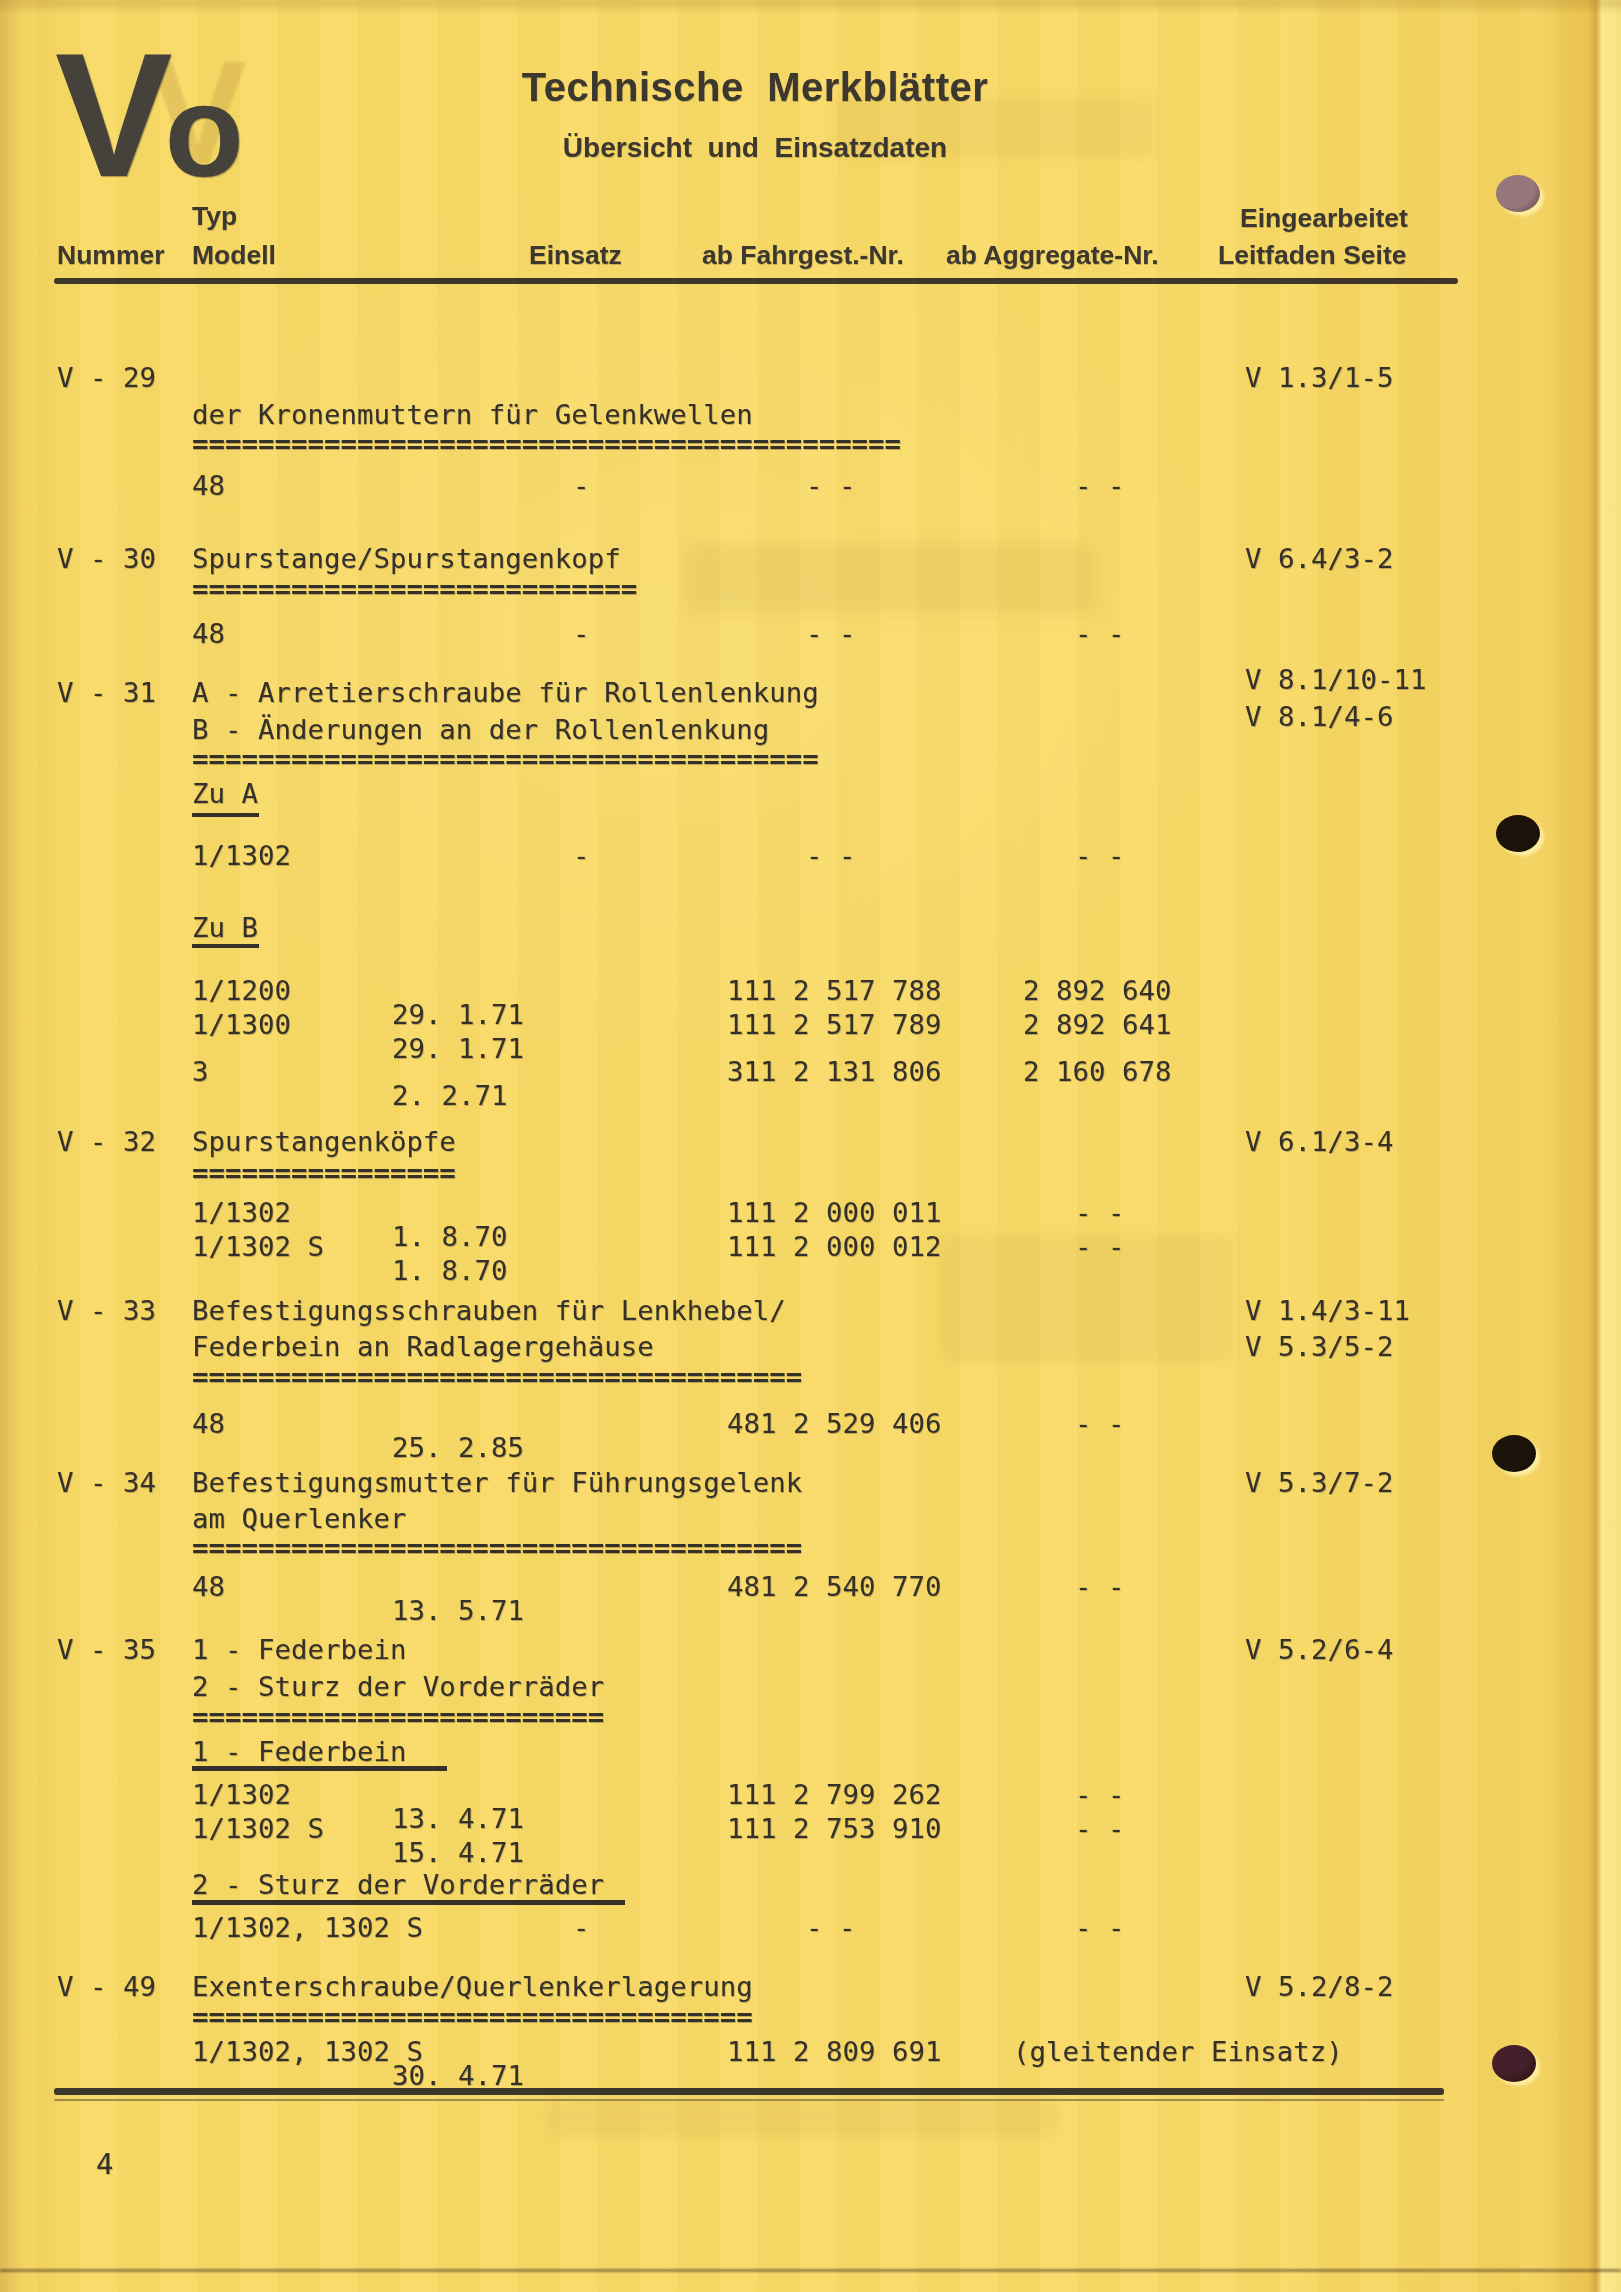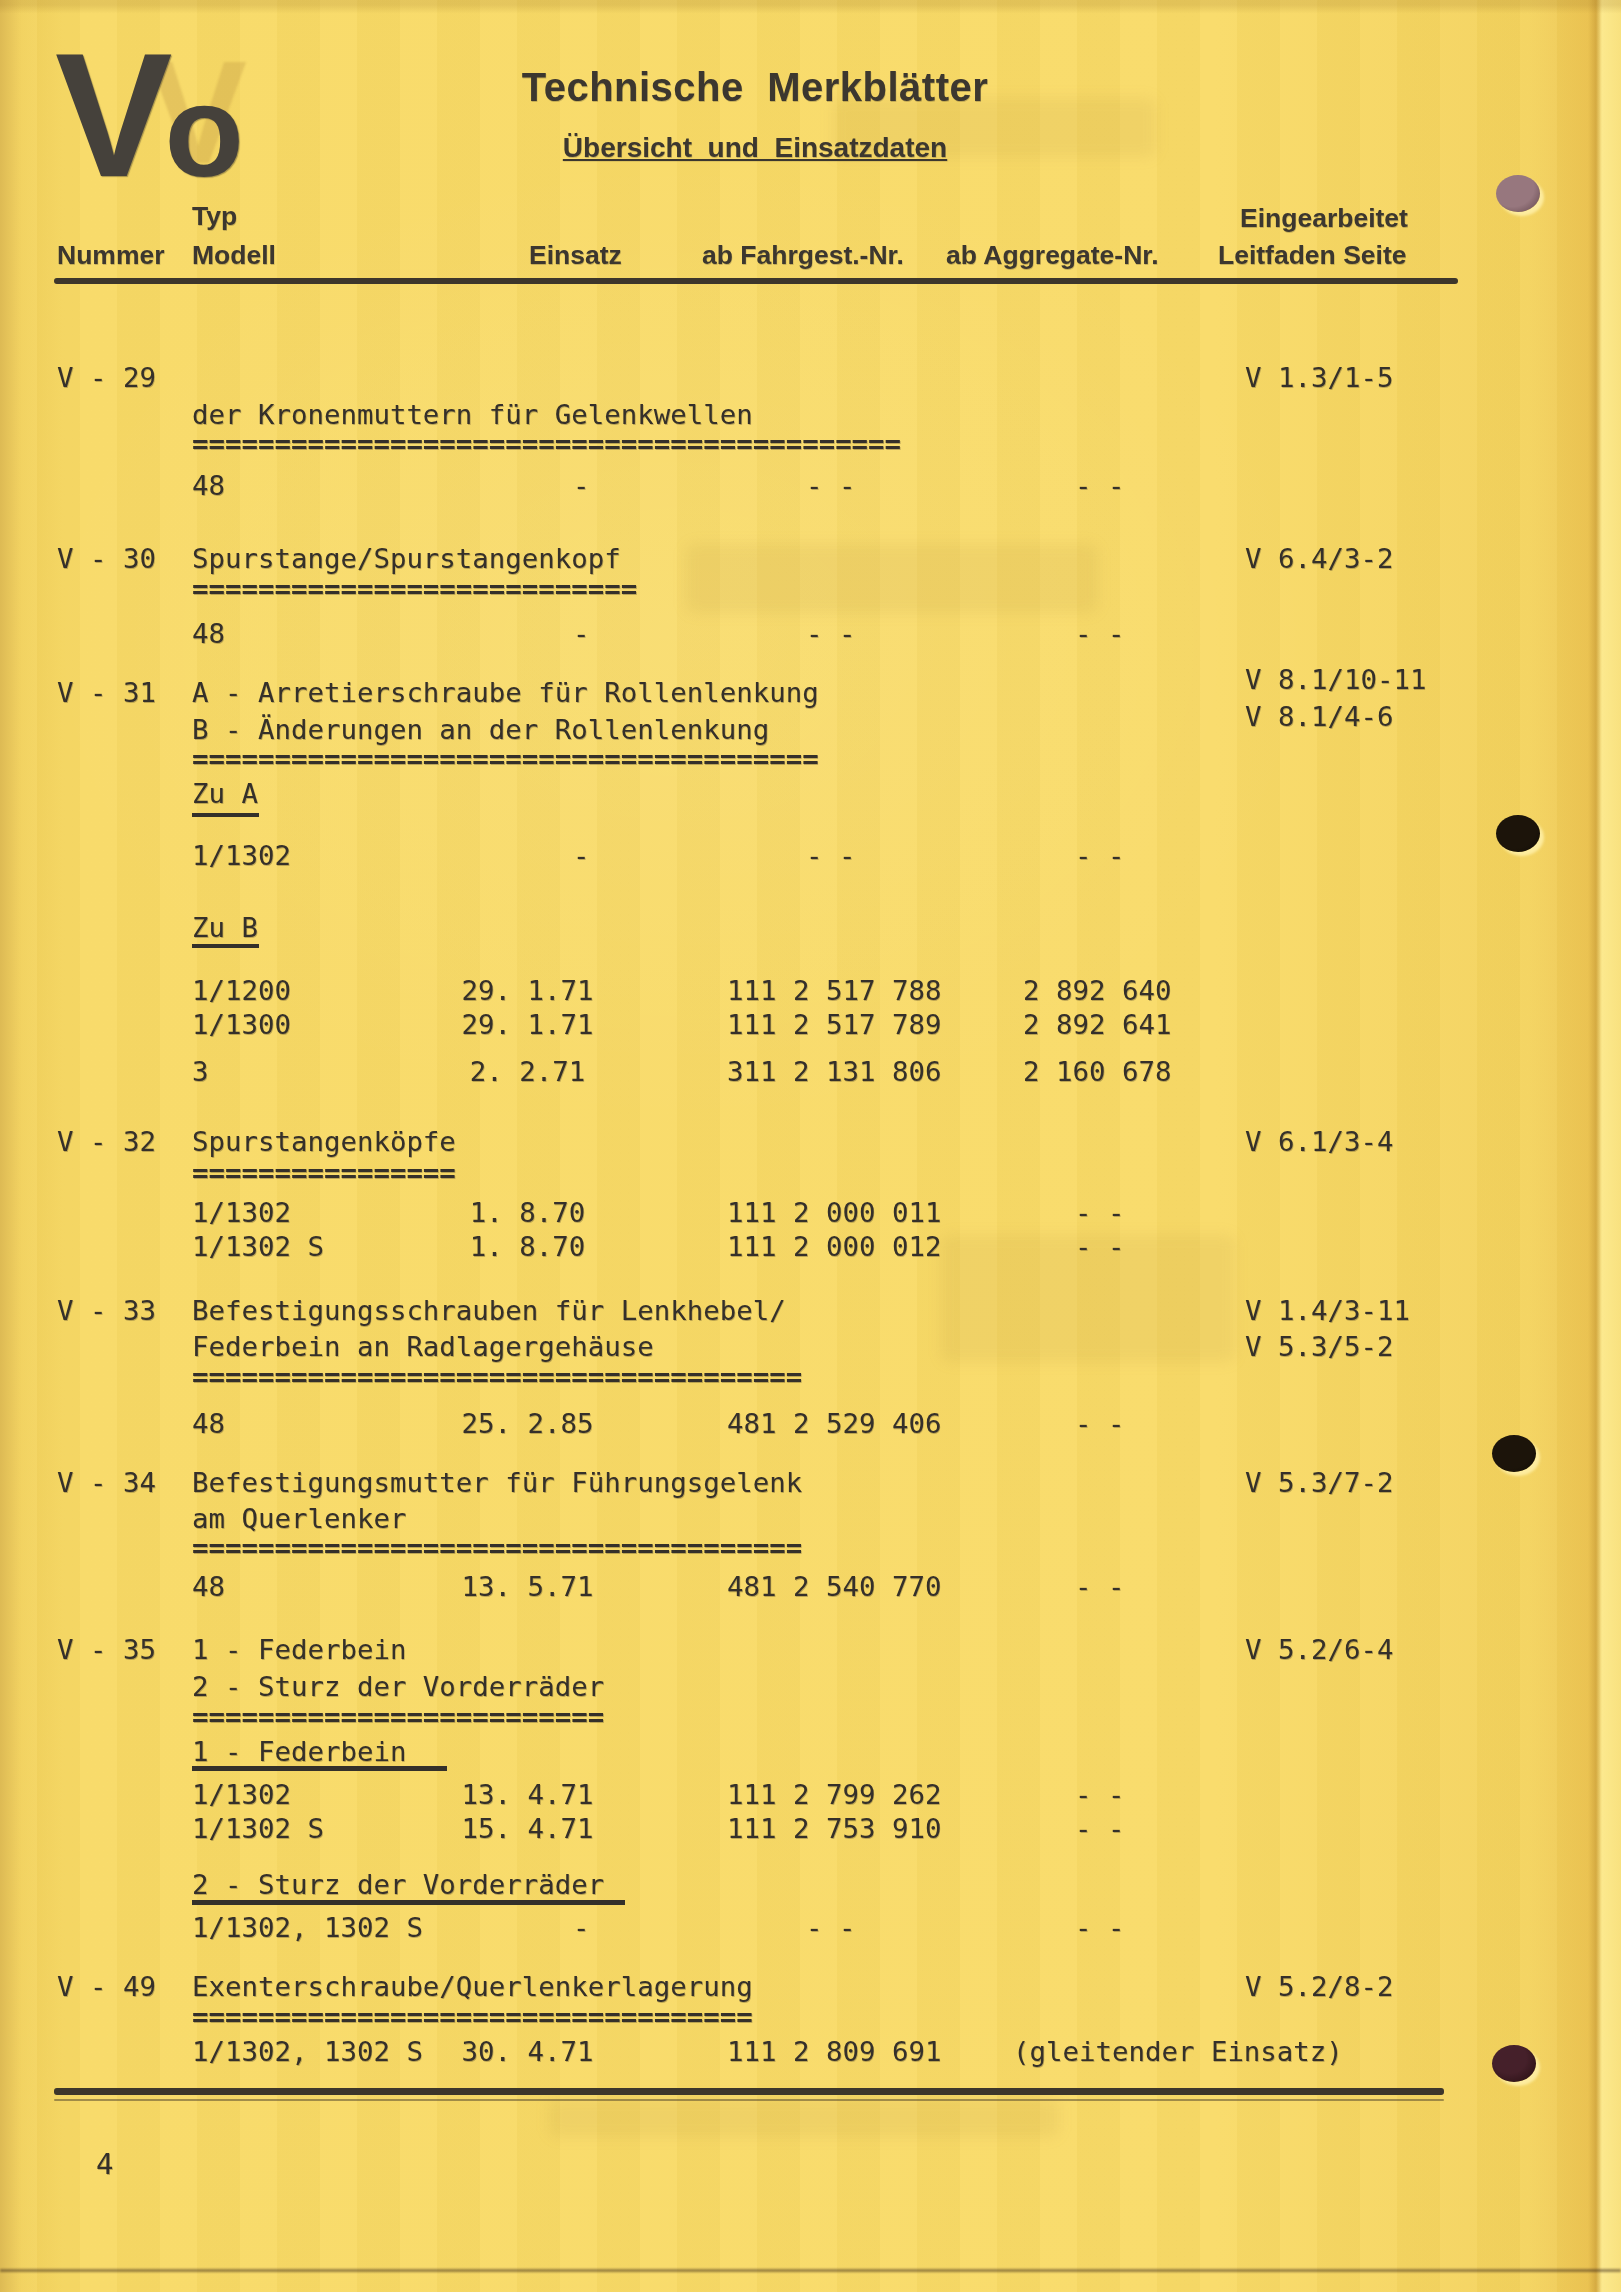--- a/index.html
+++ b/index.html
@@ -13,26 +13,26 @@
   }
   .sheen{position:absolute;inset:0;background:radial-gradient(ellipse 931px 706px at 42% 28%, rgba(255,255,250,.06), rgba(255,255,250,0) 70%);pointer-events:none;}
   
   .t{position:absolute;font:27.4px/33px "DejaVu Sans Mono",monospace;color:#35302a;white-space:pre;
      text-shadow:0.7px 0.6px 0.5px rgba(56,48,34,.30);}
   .eq{font-weight:bold;letter-spacing:0;}
   
   .h{position:absolute;font-family:"Liberation Sans",sans-serif;font-weight:bold;color:#3c372f;white-space:pre;
      text-shadow:0.5px 0.5px 0.6px rgba(60,52,36,.25);}
   .title{left:755px;top:65px;transform:translateX(-50%);font-size:40px;letter-spacing:0.5px;word-spacing:11.8px;}
-  .subtitle{left:755px;top:132px;transform:translateX(-50%);font-size:28px;word-spacing:7.8px;text-decoration:underline;}
+  .subtitle{left:755px;top:132px;transform:translateX(-50%);font-size:28px;word-spacing:7.8px;}
   .colhead{font-size:26.5px;}
   
   .cnum{left:57px;}
   .cm{left:192px;}
-  .cd{left:392px;width:271px;text-align:center;}
+  .cd{left:392px;width:271px;text-align:left;margin-top:24px;}
   .cc{left:727px;}
   .cg{left:1023px;}
   .cn{left:1013px;}
   .cref{left:1245px;}
   .xe{left:573px;}
   .xf{left:806px;}
   .xg{left:1075px;}
   .rule{position:absolute;background:#3d362b;border-radius:2.9px;}
   .sul{position:absolute;background:#34302a;}
   .hole{position:absolute;width:44px;height:37px;border-radius:50%;}

